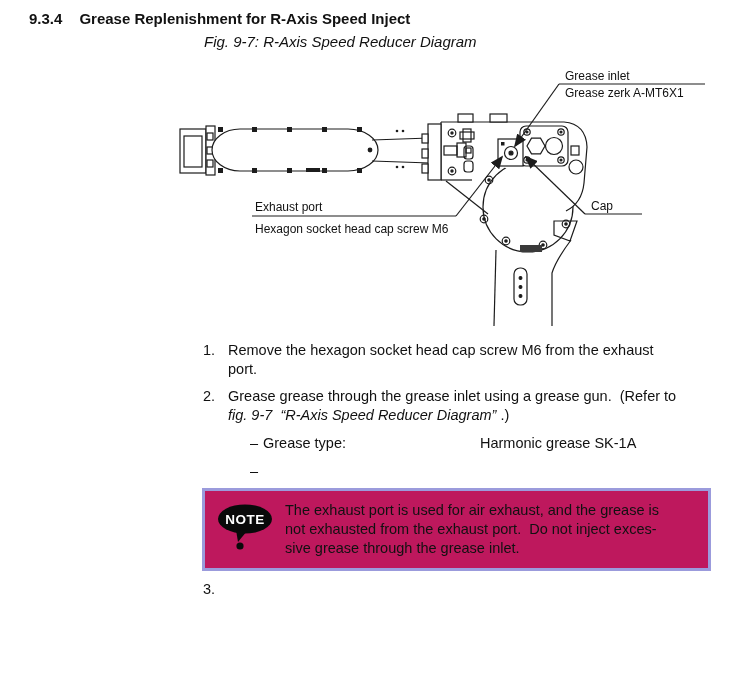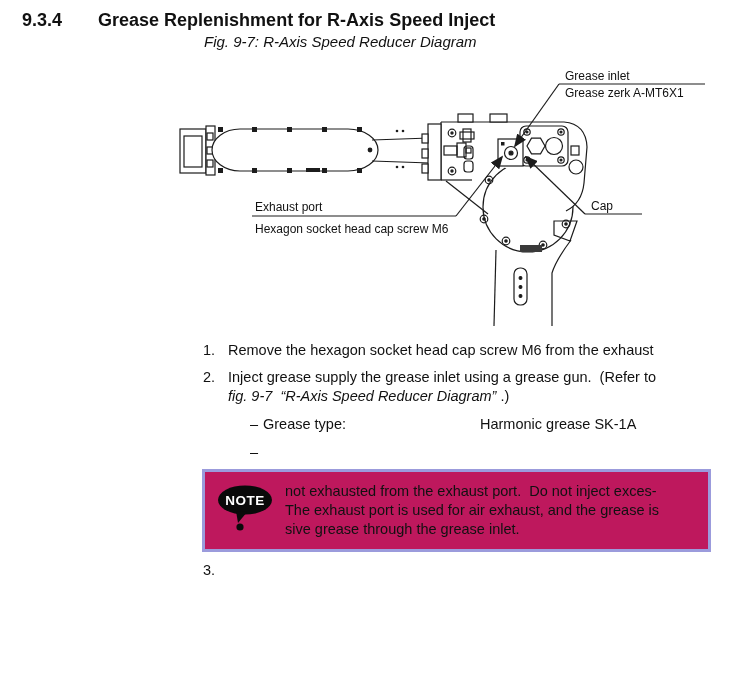--- a/index.html
+++ b/index.html
@@ -1,22 +1,22 @@
 <!DOCTYPE html>
 <html><head>
 <meta charset="utf-8">
 <style>
   html,body{margin:0;padding:0;}
   body{
     width:736px;height:674px;position:relative;background:#ffffff;
     font-family:"Liberation Sans","DejaVu Sans",sans-serif;color:#111;
     overflow:hidden;
   }
-  .heading{position:absolute;left:22px;top:10px;display:flex;gap:36px;
-    font-size:18px;font-weight:bold;}
+  .heading{position:absolute;left:29px;top:10px;display:flex;gap:17px;
+    font-size:15px;font-weight:bold;}
   .fig-caption{position:absolute;left:204px;top:33px;font-size:15px;font-style:italic;}
   .diagram-svg{position:absolute;left:0;top:58px;}
   .diagram-svg text{font-size:12px;fill:#111;}
   .content{position:absolute;left:203px;top:338px;width:500px;font-size:14.5px;line-height:19px;}
   .step{display:flex;margin-top:8px;}
   .step:first-child{margin-top:3px;}
   .step-num{width:25px;flex:0 0 25px;}
   .ln{display:block;white-space:pre;}
   .inline-ln{white-space:pre;}
   .italic{font-style:italic;}
@@ -180,27 +180,28 @@
     <text x="591" y="210">Cap</text>
   </g>
 </svg>
 
 <div class="content">
 
   <div class="step">
     <span class="step-num">1.</span>
     <span>
       <span class="ln">Remove the hexagon socket head cap screw M6 from the exhaust</span>
+      <span class="ln">port.</span>
     </span>
   </div>
 
   <div class="step">
     <span class="step-num">2.</span>
     <span>
-      <span class="ln">Inject grease supply the grease inlet using a grease gun.  (Refer to</span>
+      <span class="ln">Grease grease through the grease inlet using a grease gun.  (Refer to</span>
       <span class="ln"><span class="italic inline-ln">fig. 9-7  “R-Axis Speed Reducer Diagram”</span><span class="inline-ln"> .)</span></span>
     </span>
   </div>
 
   <div class="spec-row first">
     <span class="spec-dash">–</span>
     <span class="spec-label">Grease type:</span>
     <span class="spec-value">Harmonic grease SK-1A</span>
   </div>
 
@@ -211,22 +212,22 @@
   <div class="note-box" style="border-color: rgb(155, 155, 220);">
     <span class="note-icon-wrap">
       <svg width="58" height="48" viewBox="0 0 58 48">
         <ellipse cx="29" cy="16" rx="27" ry="14.5" fill="#0a0a0a"></ellipse>
         <polygon points="20,27 31,28 22,39" fill="#0a0a0a"></polygon>
         <circle cx="24" cy="43" r="3.6" fill="#0a0a0a"></circle>
         <text x="29" y="21" text-anchor="middle" fill="#ffffff" style="font-family:'Liberation Sans',sans-serif;font-size:13.5px;font-weight:bold;letter-spacing:0.5px;">NOTE</text>
       </svg>
     </span>
     <span class="note-text">
+      <span class="ln">The exhaust port is used for air exhaust, and the grease is</span>
       <span class="ln">not exhausted from the exhaust port.  Do not inject exces-</span>
-      <span class="ln">The exhaust port is used for air exhaust, and the grease is</span>
       <span class="ln">sive grease through the grease inlet.</span>
     </span>
   </div>
 
   <div class="step last">
     <span class="step-num">3.</span>
   </div>
 
 </div>
 

